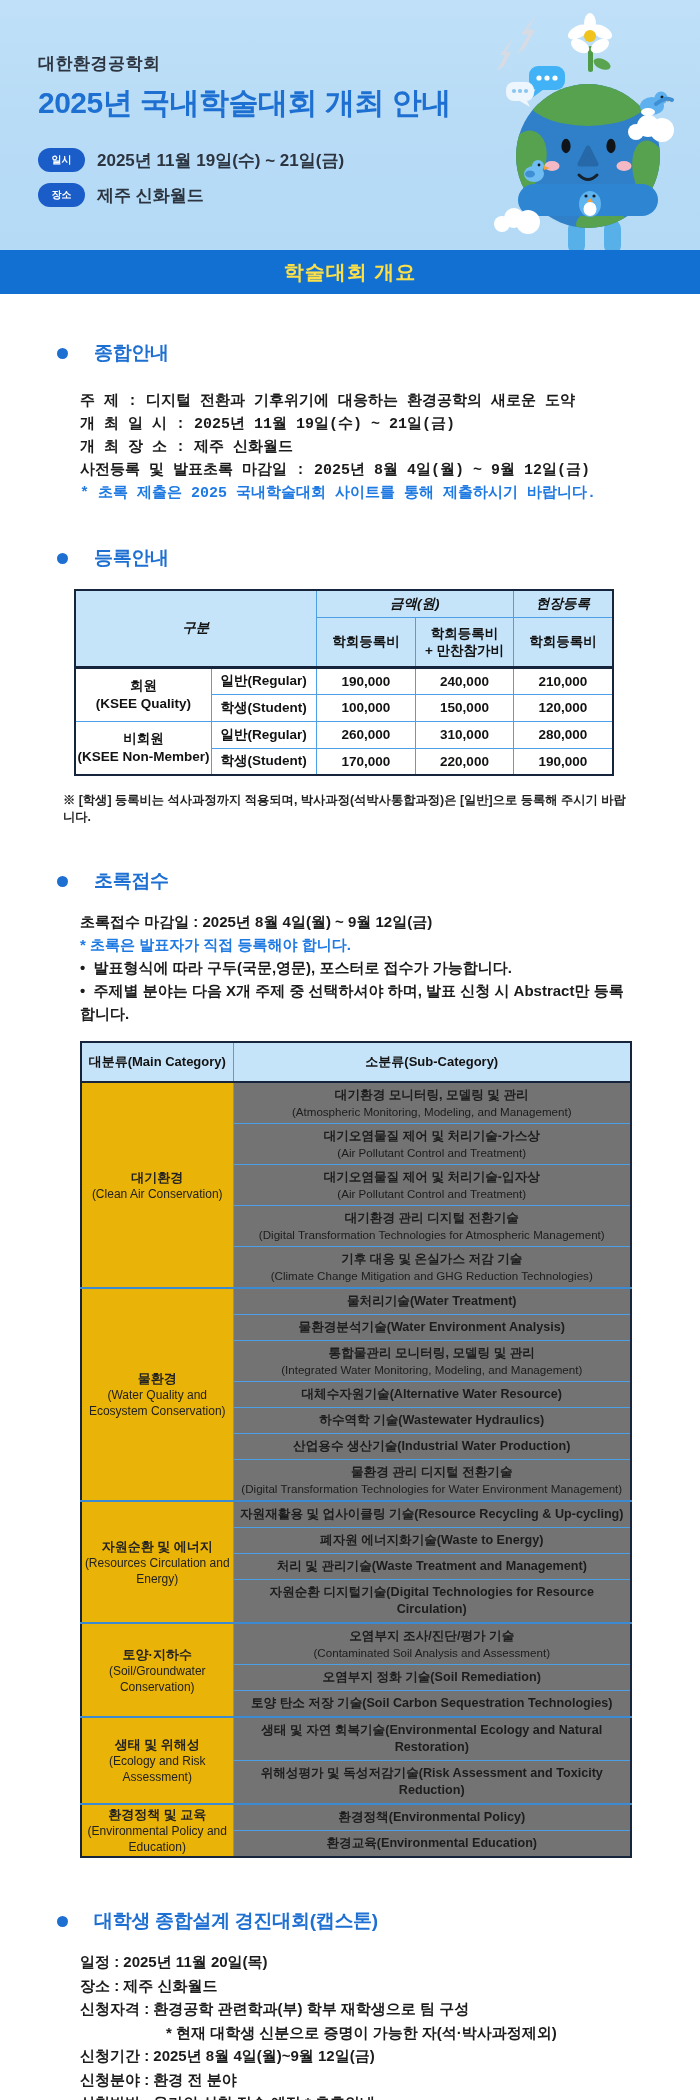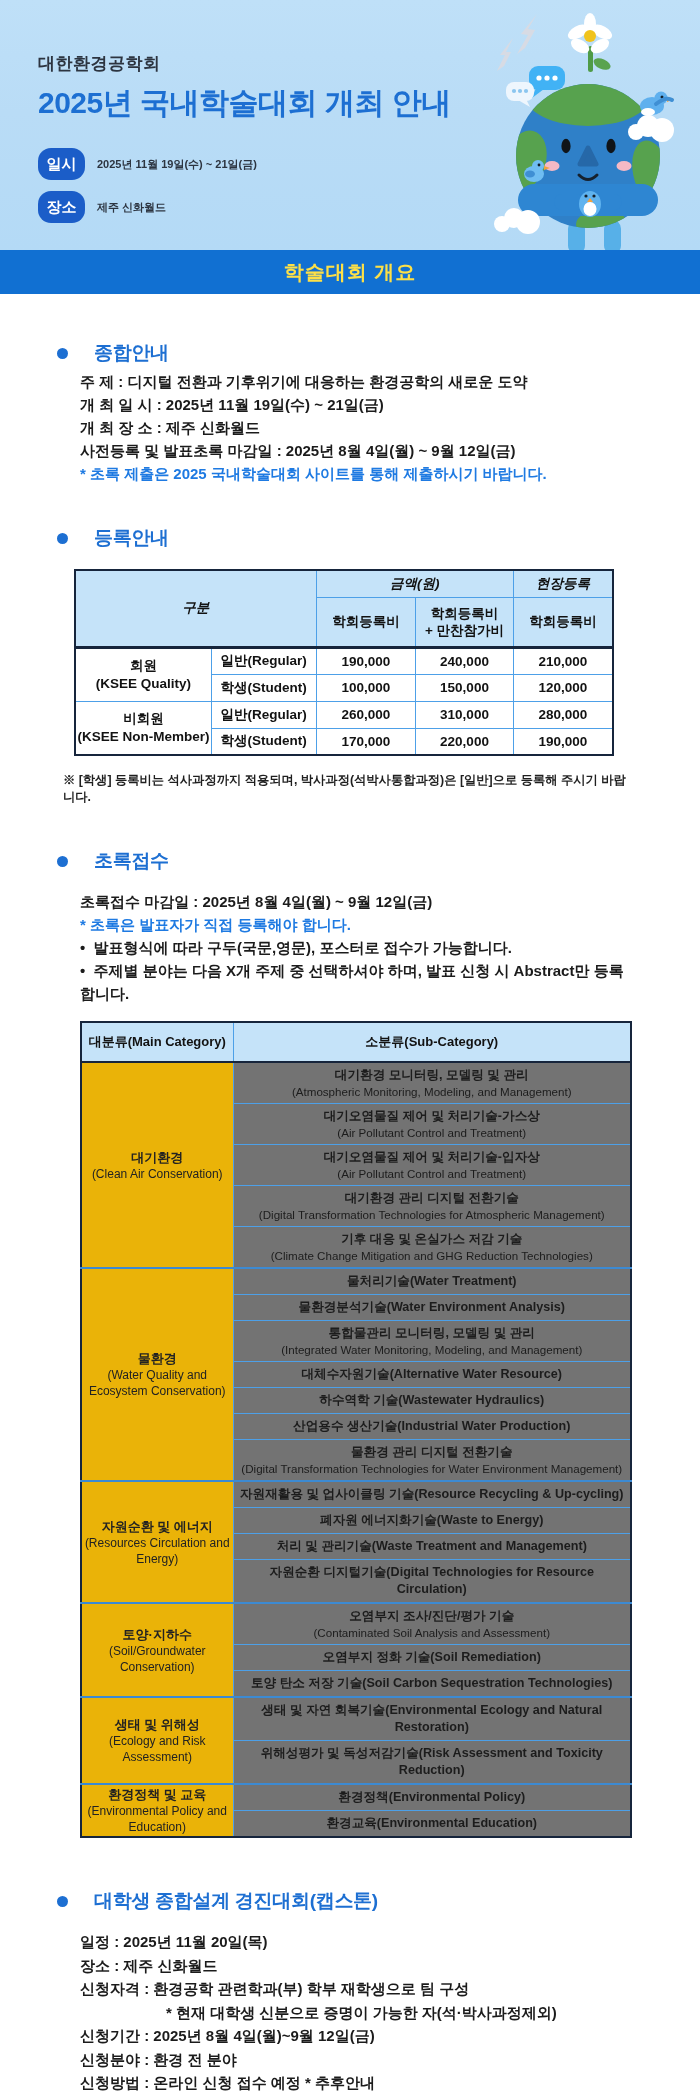--- a/index.html
+++ b/index.html
@@ -16,41 +16,41 @@
   body{font-family:"Liberation Sans",sans-serif;background:#ffffff;}
   .page{width:700px;height:2100px;background:#fff;overflow:hidden;position:relative;}
 
   
   .hero{height:250px;background:linear-gradient(180deg,#bfe0f8 0%,var(--hero-bg) 45%,#b4daf6 100%);position:relative;overflow:hidden;}
   .hero-text{position:absolute;left:38px;top:52px;z-index:2;}
   .org{font-size:17px;font-weight:bold;color:#2c3440;letter-spacing:.5px;}
   .title{font-size:30px;font-weight:900;color:var(--accent);margin-top:8px;letter-spacing:-.5px;}
   .badges{position:absolute;left:38px;top:148px;z-index:2;}
   .badge-row{display:flex;align-items:center;margin-bottom:11px;}
-  .badge-pill{display:inline-flex;align-items:center;justify-content:center;min-width:47px;height:32px;border-radius:13px;background:#1b5dc8;color:#fff;font-size:15px;font-weight:bold;padding:0 8px;}
-  .badge-val{margin-left:12px;font-size:11px;font-weight:bold;color:#2c3440;}
+  .badge-pill{display:inline-flex;align-items:center;justify-content:center;min-width:47px;height:24px;border-radius:13px;background:#1b5dc8;color:#fff;font-size:10px;font-weight:bold;padding:0 8px;}
+  .badge-val{margin-left:12px;font-size:17px;font-weight:bold;color:#2c3440;}
   .mascot{position:absolute;right:18px;top:8px;z-index:1;}
 
   
   .banner{height:44px;background:var(--banner-bg);display:flex;align-items:center;justify-content:center;}
   .banner span{color:#fde047;font-size:20px;font-weight:900;letter-spacing:1px;}
 
   
   main{padding:0 70px 0 57px;}
   .sec-head{display:flex;align-items:center;gap:26px;}
   .dot{width:11px;height:11px;border-radius:50%;background:var(--accent);flex:0 0 auto;}
   .sec-title{font-size:19px;font-weight:900;color:var(--accent);letter-spacing:-.3px;}
   .sec-body{margin-left:23px;}
   .line{font-size:15px;font-weight:bold;color:var(--ink);line-height:23px;}
   .note-blue{font-size:15px;font-weight:bold;color:var(--note);line-height:23px;}
   .bullet-line{font-size:15px;font-weight:bold;color:var(--ink);line-height:23px;}
   .bullet-line::before{content:"\2022\00a0\00a0";}
 
   .sec-overview{margin-top:46px;}
-  .sec-overview .sec-body{margin-top:4px;}
+  .sec-overview .sec-body{margin-top:24px;font-family:Liberation Mono, monospace;}
 
   .sec-registration{margin-top:40px;}
   .reg-table{border-collapse:collapse;width:540px;margin:18px 0 0 17px;border:2px solid var(--bd-dark);background:#fff;}
   .reg-table th,.reg-table td{border:1.5px solid var(--bd-blue);text-align:center;vertical-align:middle;color:#121212;}
   .reg-table thead th{background:var(--th-bg);font-size:13.5px;font-weight:bold;}
   .reg-table thead{border-bottom:3px solid var(--bd-dark);}
   .reg-table .h1 th{height:27px;font-style:italic;}
   .reg-table .h2 th{height:50px;line-height:17px;}
   .reg-table tbody td{height:27px;font-size:13.5px;font-weight:bold;background:#fff;}
   .reg-table .grp-cell{line-height:18px;}

